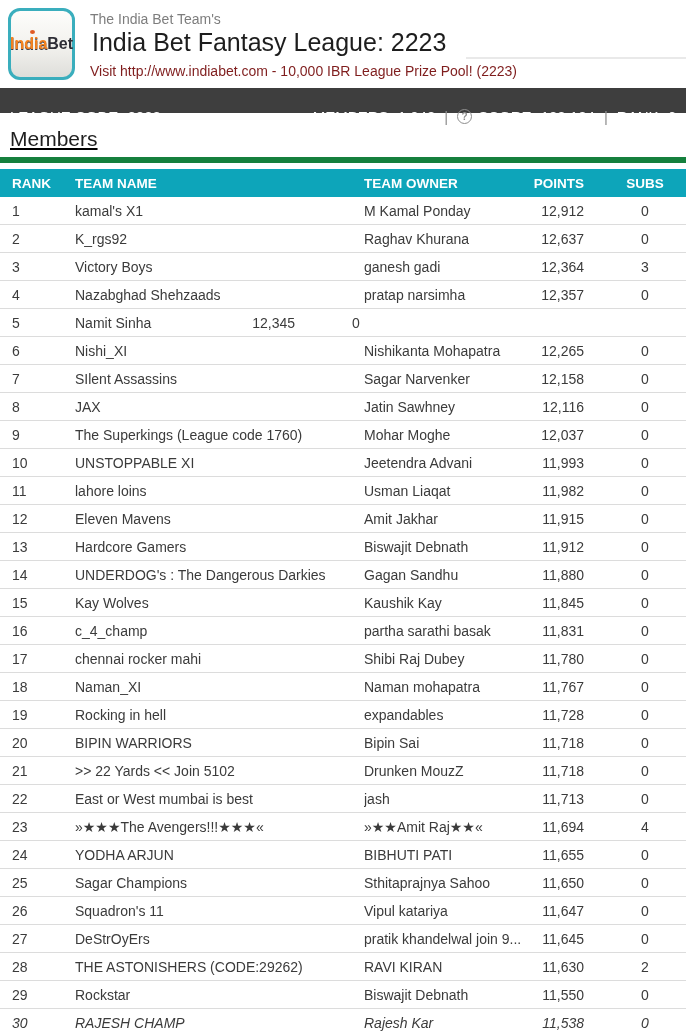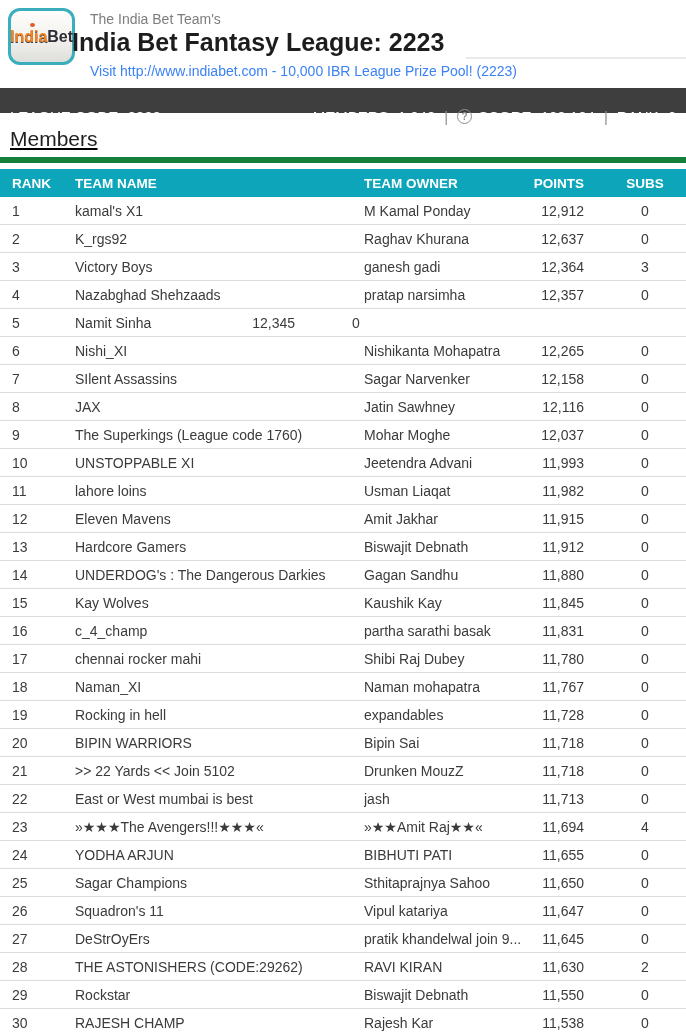--- a/index.html
+++ b/index.html
@@ -12,36 +12,36 @@
     width:686px; height:1036px;
     font-family:"Liberation Sans", sans-serif;
     background:#ffffff;
     overflow:hidden;
     position:relative;
   }
   
   .masthead { position:relative; height:88px; background:#fff; }
   .logo {
     position:absolute; left:8px; top:8px;
-    width:67px; height:57px;
+    width:67px; height:72px;
     border:3px solid #3aaebd; border-radius:12px;
     background:linear-gradient(180deg,#fdfdfb 0%,#f2f1ed 55%,#dededa 100%);
     display:flex; align-items:center; justify-content:center;
   }
   .logo .brand { font-size:16px; font-weight:bold; letter-spacing:0; position:relative; }
   .logo .brand .india { color:var(--orange); text-shadow:0 1px 0 #3a3a46; }
   .logo .brand .bet { color:#2e2e36; }
   .logo .brand::before {
     content:""; position:absolute; left:20px; top:-5px;
     width:5px; height:4px; background:#e05a24; border-radius:50%;
   }
   .pretitle { position:absolute; left:90px; top:11px; font-size:14px; color:#7d7d7d; }
-  .pagetitle { position:absolute; left:72px; top:28px; font-size:25px; color:#1d1d1d; font-weight:700;text-align:center; }
+  .pagetitle { position:absolute; left:92px; top:28px; font-size:25px; color:#1d1d1d; font-weight:400;text-align:center; }
   .title-rule { position:absolute; top:57px; left:466px; right:0; height:2px; background:#e9e9e9; }
-  .visit { position:absolute; left:90px; top:63px; font-size:14px; color:#3b82f6; }
+  .visit { position:absolute; left:90px; top:63px; font-size:14px; color:#7f1d1d; }
   
   .statsbar {
     height:25px; background:var(--bar);
     display:flex; align-items:center; justify-content:space-between;
     padding:0 10px; color:#fff; font-size:15px; white-space:nowrap;
   }
   .statsbar .grp { display:flex; align-items:center;margin-top:32px; }
   .statsbar b { font-weight:normal; margin-left:5px; }
   .statsbar .sep { color:#8f8f8f; margin:0 9px; font-weight:normal; }
   .qicon {
@@ -60,21 +60,21 @@
   .tbl-header {
     height:28px; background:var(--accent);
     display:flex; align-items:center;
     color:#fff; font-weight:bold; font-size:13.5px;
   }
   .tbl-row {
     height:28px; display:flex; align-items:center;
     font-size:14px; color:#3b3b3b;
     border-bottom:1px solid #dcdcdc; background:#fff;
   }
-  .tbl-row:last-child { border-bottom:none; }
+  .tbl-row:last-child { border-bottom:none;font-style:italic; }
   .c-rank  { width:75px;  padding-left:12px; }
   .c-team  { width:289px; overflow:hidden; white-space:nowrap; }
   .c-owner { width:156px; overflow:hidden; white-space:nowrap; }
   .c-points{ width:84px;  text-align:right; padding-right:20px; }
   .c-subs  { width:82px;  text-align:center; }
 </style>
 </head>
 <body>
 
 <div class="masthead">

